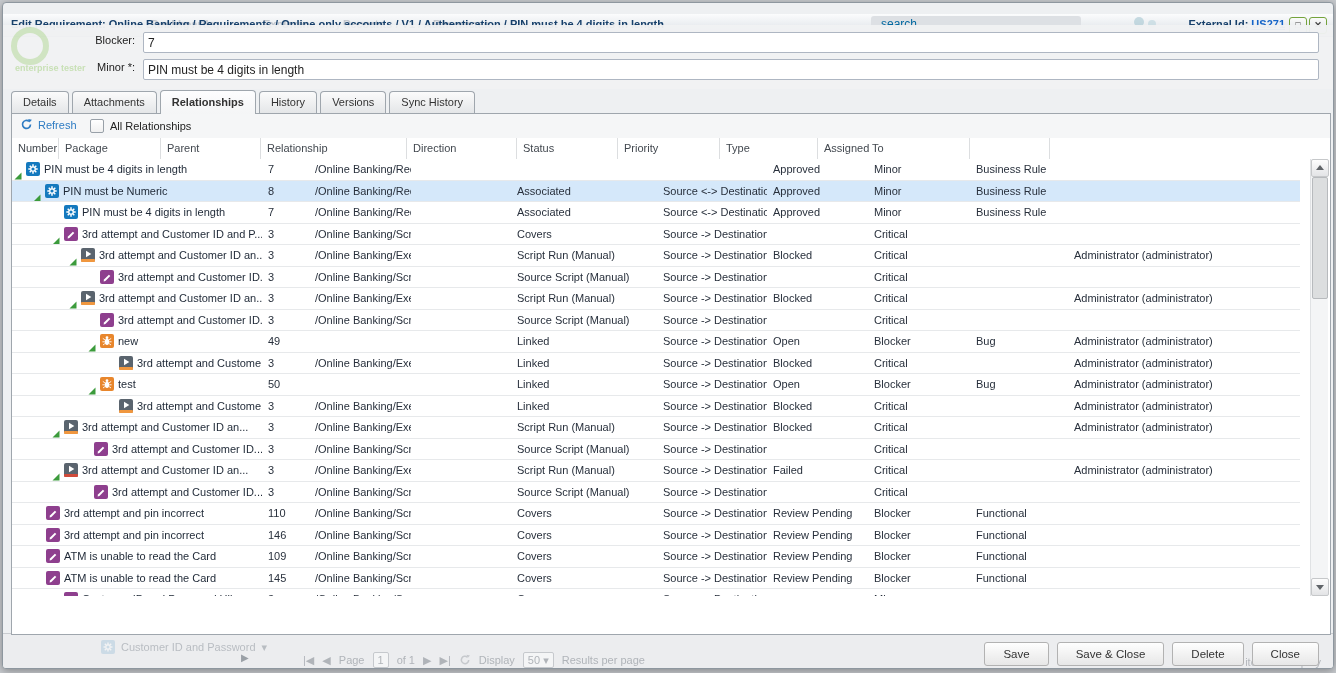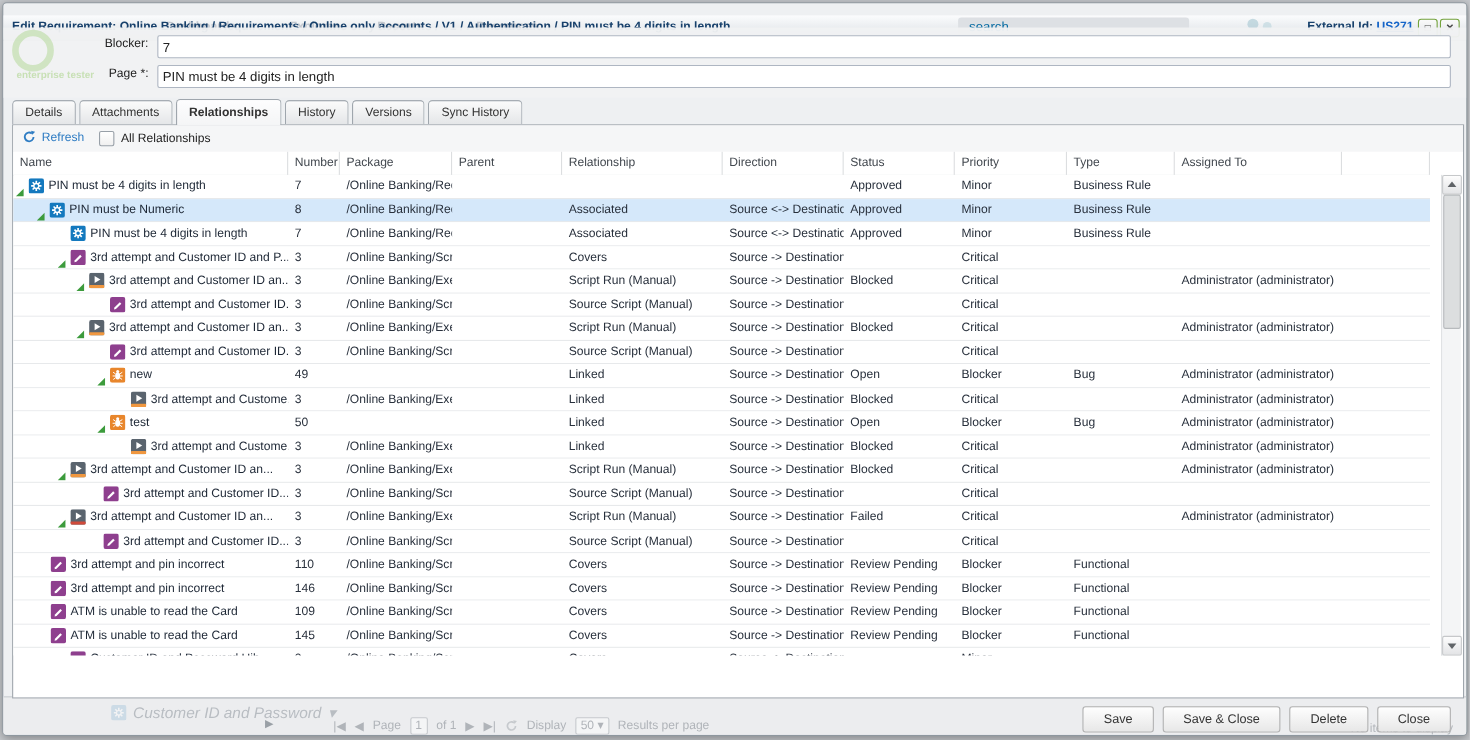--- a/index.html
+++ b/index.html
@@ -67,21 +67,21 @@
   .sbtn.up{top:0;} .sbtn.up .tri{top:5px;border-bottom:5px solid #606468;}
   .sbtn.down{bottom:0;} .sbtn.down .tri{top:6px;border-top:5px solid #606468;}
   .sthumb{position:absolute;left:1px;top:18px;width:14px;height:120px;background:#dcdedf;border:1px solid #b7babd;
           border-radius:2px;cursor:pointer;}
   .panelbtns{position:absolute;right:16px;top:488px;display:flex;gap:9px;}
   .btn{height:22px;line-height:22px;padding:0 18px;border:1px solid #b2b2b2;border-radius:3px;
        background:linear-gradient(#fefefe,#e7e7e7);font-size:11.5px;color:#333;text-align:center;cursor:pointer;}
   
   .footer{position:absolute;left:0;right:0;top:630px;height:35px;background:#ecedef;border-top:1px solid #c9ccd0;}
   .crumb{position:absolute;left:98px;top:6px;display:flex;align-items:center;gap:6px;opacity:.55;}
-  .crumb span{font-size:14px;color:#8f969e;font-style:italic;}
+  .crumb span{font-size:11px;color:#8f969e;}
   .pgarrow{position:absolute;left:238px;top:18px;font-size:10px;color:#9aa0a6;}
   .pager{position:absolute;left:300px;top:18px;display:flex;align-items:center;gap:8px;font-size:11px;color:#b0b4b9;}
   .pager .pbox{border:1px solid #c6c9cd;background:#f4f5f6;border-radius:2px;padding:0 4px;height:14px;
                line-height:14px;color:#b0b4b9;}
   .noitems{position:absolute;right:12px;top:22px;font-size:11px;color:#b3b7bc;z-index:0;}
   .footerbtns{position:absolute;right:14px;top:8px;display:flex;gap:8px;z-index:2;}
 </style>
 </head>
 <body>
 
@@ -112,21 +112,21 @@
     </div>
 
     <div class="formarea">
       <div class="logoarc"></div>
       <div class="logotxt">enterprise tester</div>
       <div class="formrow">
         <label style="top:9px">Blocker:</label>
         <input style="top: 7px;" value="7">
       </div>
       <div class="formrow">
-        <label style="top:36px">Page *:</label>
+        <label style="top:36px">Minor *:</label>
         <input style="top: 34px;" value="PIN must be 4 digits in length">
       </div>
     </div>
 
     <div class="tabstrip" id="tabs">
         <div class="tab">Details</div>
         <div class="tab">Attachments</div>
         <div class="tab active">Relationships</div>
         <div class="tab">History</div>
         <div class="tab">Versions</div>
@@ -139,21 +139,20 @@
           <svg width="13" height="13" viewBox="0 0 14 14">
             <path d="M11.3 7a4.3 4.3 0 1 1-1.6-3.4" fill="none" stroke="#2e7cc3" stroke-width="1.8"></path>
             <polygon points="8.8,1 12.8,1.8 10.2,4.8" fill="#2e7cc3"></polygon>
           </svg>
           <span>Refresh</span>
         </div>
         <div class="checkbox"></div>
         <span class="cblabel">All Relationships</span>
       </div>
       <div class="gridhead" id="gridhead">
-          <div class="hcell" style="width: 250px;">Name</div>
           <div class="hcell" style="width: 47px;">Number</div>
           <div class="hcell" style="width: 102px;">Package</div>
           <div class="hcell" style="width: 100px;">Parent</div>
           <div class="hcell" style="width: 146px;">Relationship</div>
           <div class="hcell" style="width: 110px;">Direction</div>
           <div class="hcell" style="width: 101px;">Status</div>
           <div class="hcell" style="width: 102px;">Priority</div>
           <div class="hcell" style="width: 98px;">Type</div>
           <div class="hcell" style="width: 152px;">Assigned To</div>
           <div class="hcell" style="width: 80px;"></div>

